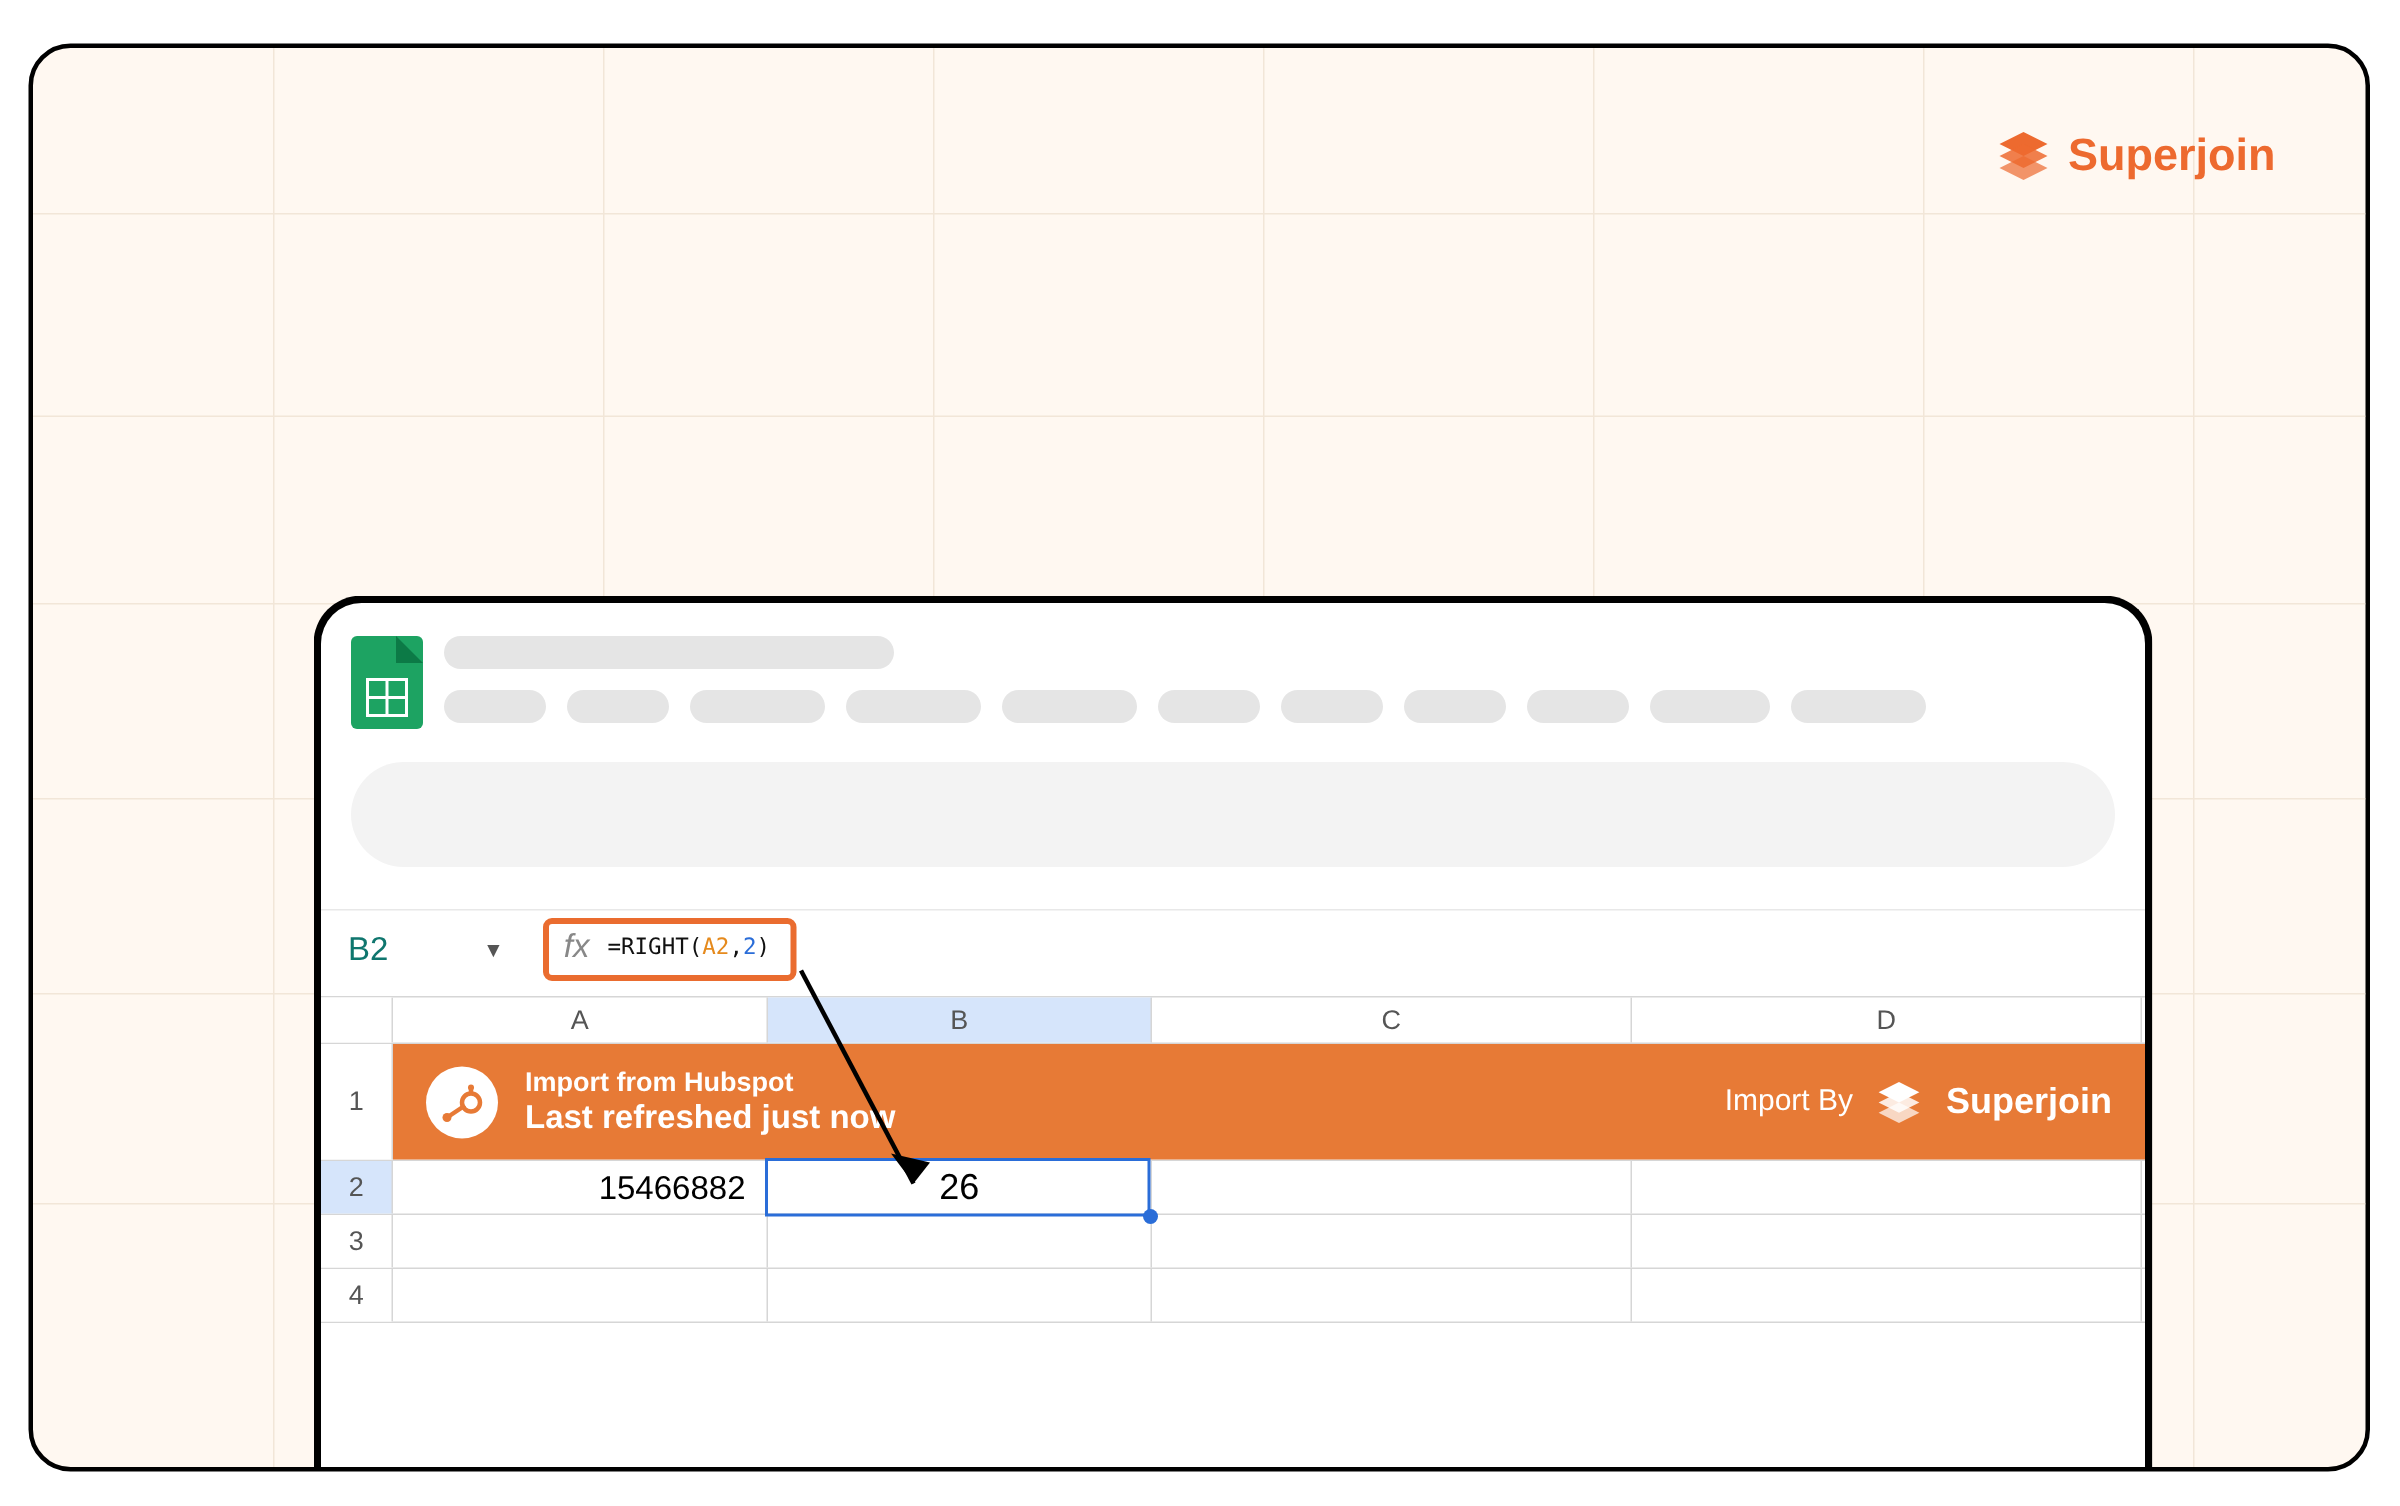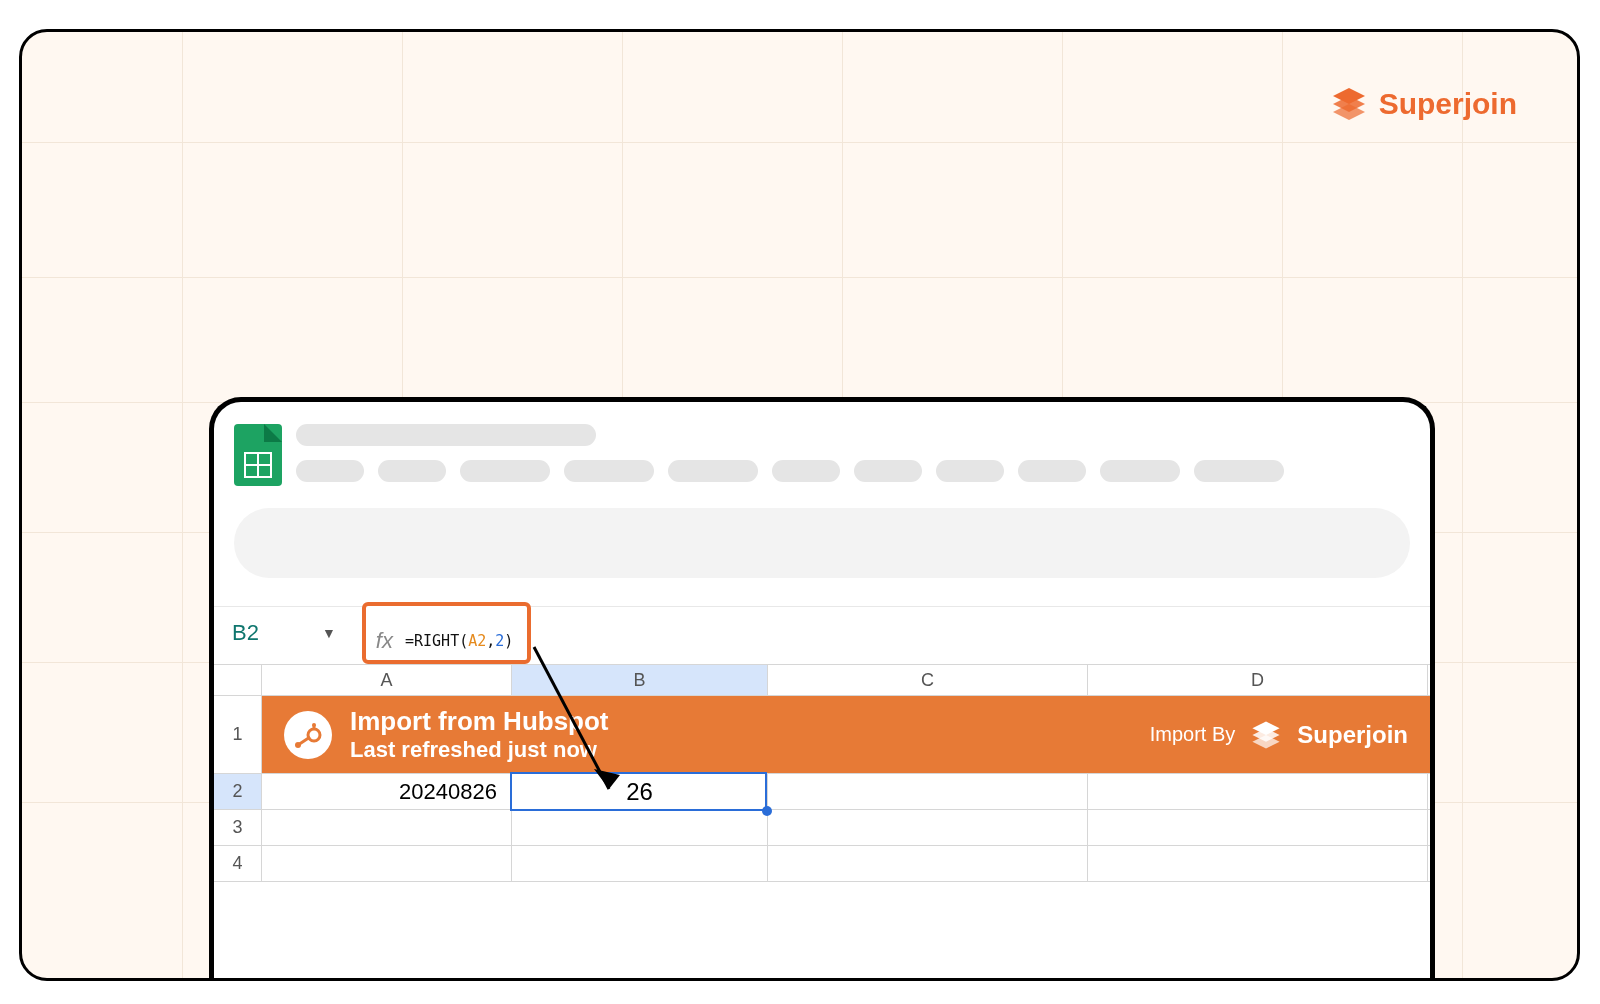--- a/index.html
+++ b/index.html
@@ -167,21 +167,21 @@
     width:90px;
   }
   .name-dd {
     color:#555;
     font-size:14px;
     margin-right:26px;
   }
   .fx-container {
     border:4px solid #ea6c2f;
     border-radius:6px;
-    padding:22px 14px 6px 10px;
+    padding:2px 14px 6px 10px;
     display:flex;
     align-items:center;
     gap:12px;
     background:#fff;
     z-index:5;
     position:relative;
   }
   .fx-symbol { font-style:italic; color:#888; font-size:22px; }
   .formula-text { font-size:15px; font-family: Consolas, monospace; }
   .formula-text .fn { color:#111; }
@@ -261,21 +261,21 @@
     gap:18px;
   }
   .hubspot-badge {
     width:48px;height:48px;
     background:#fff;
     border-radius:50%;
     position:relative;
     flex-shrink:0;
   }
   .hubspot-badge svg { position:absolute; left:10px; top:10px; width:28px; height:28px; }
-  .banner-text .line1 { font-size:26px; font-weight:700; }
+  .banner-text .line1 { font-size:18px; font-weight:700; }
   .banner-text .line2 { font-size:22px; font-weight:700; }
   .banner-right {
     margin-left:auto;
     display:flex;
     align-items:center;
     gap:14px;
     font-size:20px;
   }
   .sj-mini { width:34px; height:34px; }
   .sj-mini-text { font-size:24px; font-weight:700; }
@@ -414,21 +414,21 @@
                   <path d="M4 28 L20 20 L36 28 L20 36 Z" opacity="0.7"></path>
                 </g>
               </svg>
               <span class="sj-mini-text">Superjoin</span>
             </div>
           </div>
         </div>
 
         <div class="row row2 sel">
           <div class="rownum">2</div>
-          <div class="cell cellA2">20240826</div>
+          <div class="cell cellA2">15466882</div>
           <div class="cell cellB2">
             <span>26</span>
             <div class="selbox"></div>
             <div class="selhandle"></div>
           </div>
           <div class="cell cellC2"></div>
           <div class="cell cellD2"></div>
         </div>
 
         <div class="row row3">

